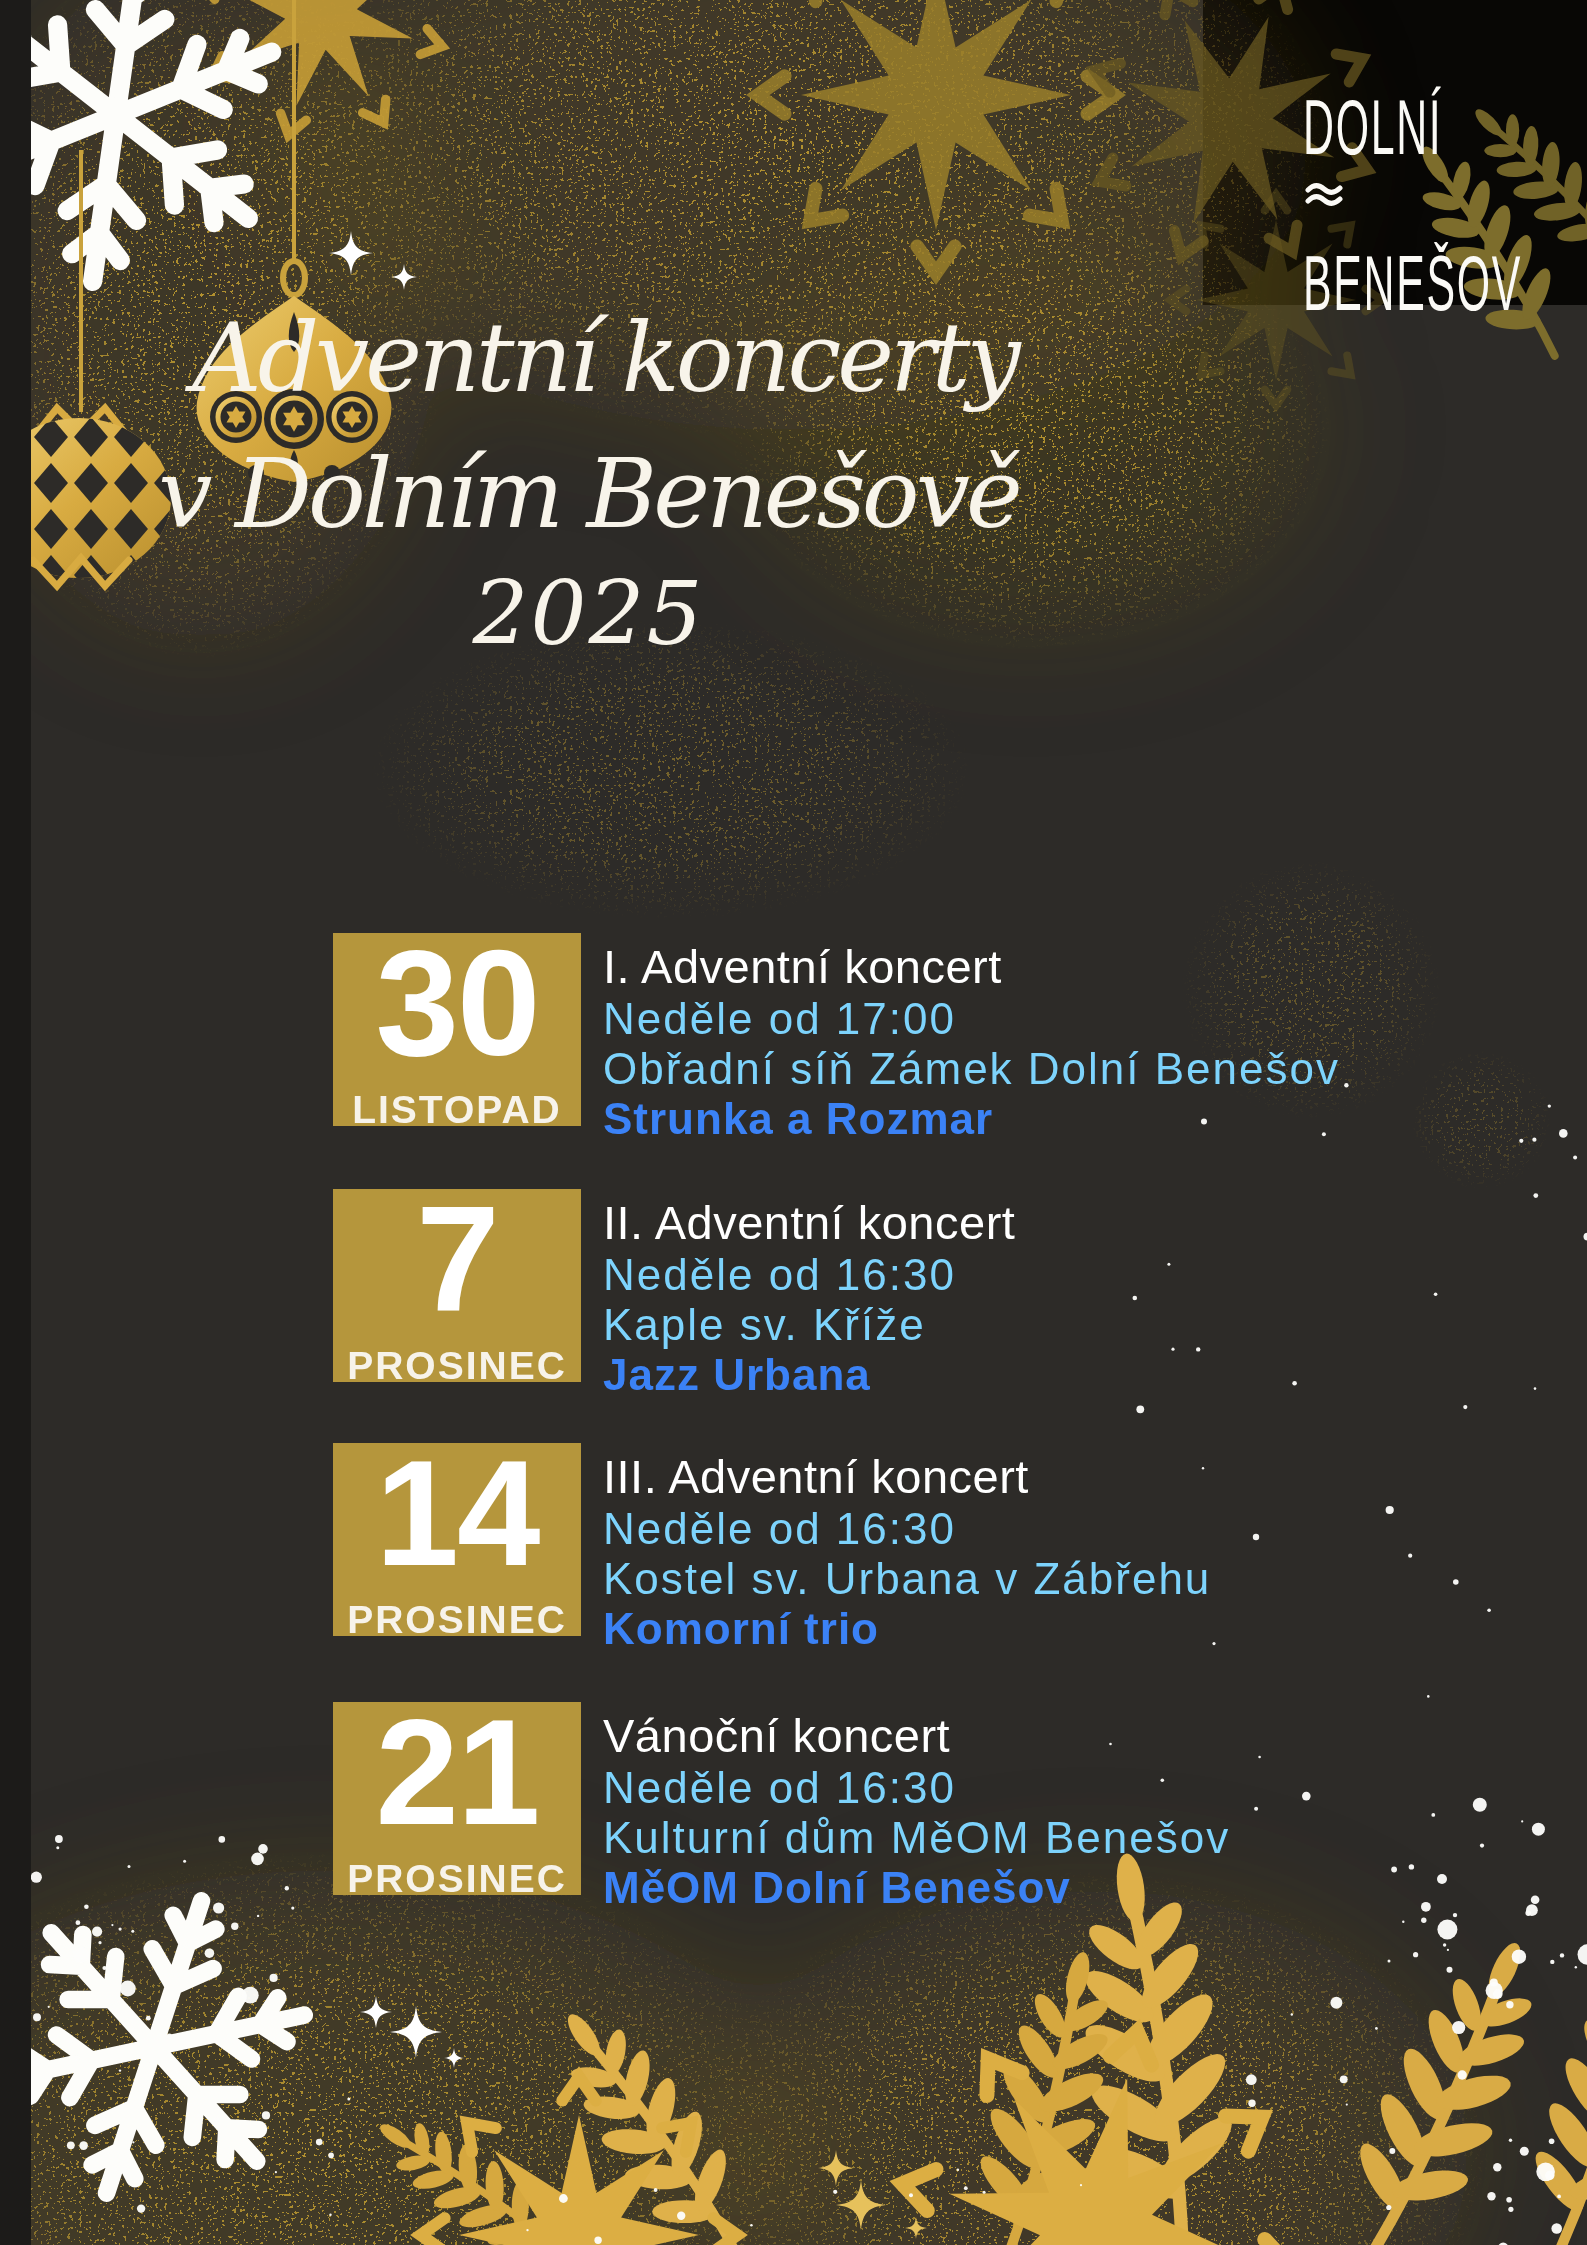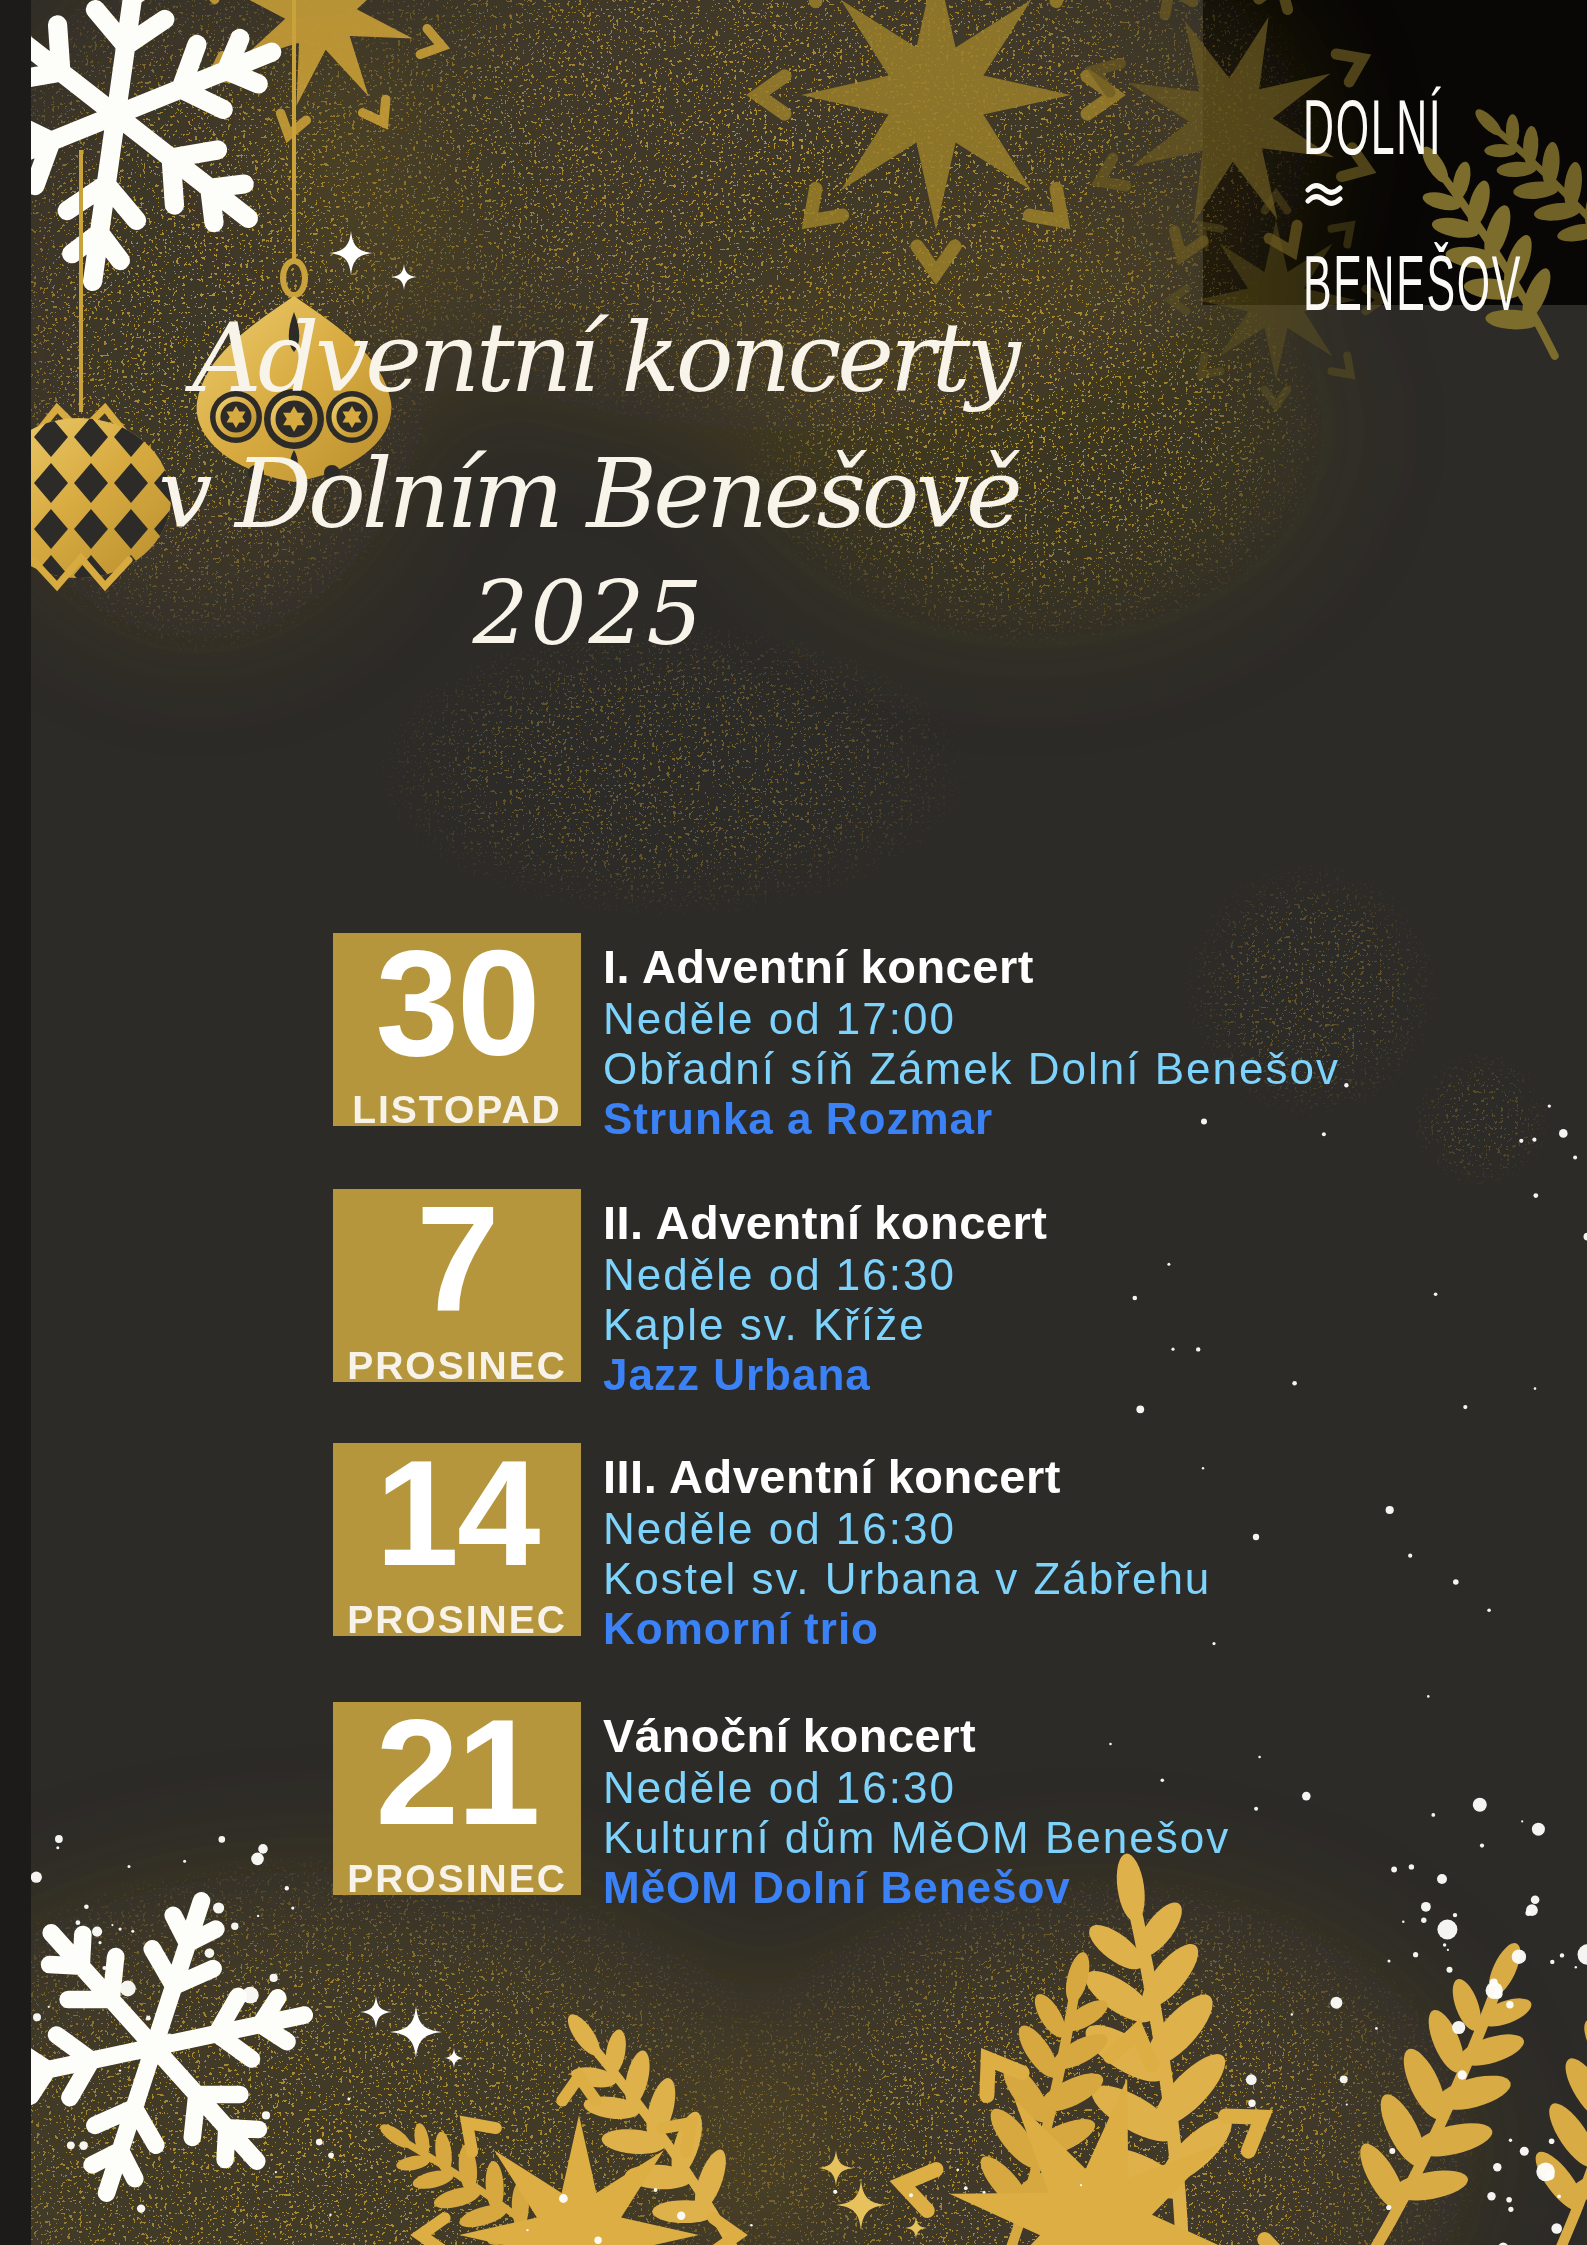--- a/index.html
+++ b/index.html
@@ -26,21 +26,21 @@
   .title-l2{position:absolute;left:0;width:100%;top:438px;font-size:96px;letter-spacing:-4px;}
   .title-yr{position:absolute;left:0;width:100%;top:562px;font-size:88px;letter-spacing:2px;}
   
   .event-card{position:absolute;left:302px;width:1140px;height:213px;display:flex;z-index:5;}
   .date-badge{width:248px;height:193px;background:#b5963c;color:#ffffff;flex:none;
     display:flex;flex-direction:column;align-items:center;justify-content:center;}
   .day{font-size:150px;font-weight:700;line-height:1;letter-spacing:-2px;}
   .month{font-size:39px;font-weight:700;letter-spacing:2px;margin-top:10px;color:#f7f3ea;}
   .event-info{margin-left:22px;display:flex;flex-direction:column;justify-content:space-between;
     padding:6px 0 6px 0;white-space:nowrap;}
-  .event-title{font-size:47px;font-weight:700;color:#ffffff;letter-spacing:.5px;}
+  .event-title{font-size:47px;font-weight:400;color:#ffffff;letter-spacing:.5px;}
   .event-line{font-size:44px;font-weight:400;color:#7dd3fc;letter-spacing:2px;}
   .event-performer{font-size:44px;font-weight:700;color:#3b82f6;letter-spacing:1px;}
 </style>
 </head>
 <body>
 
 <div class="poster">
 
   <div class="logo-box"></div>
 

